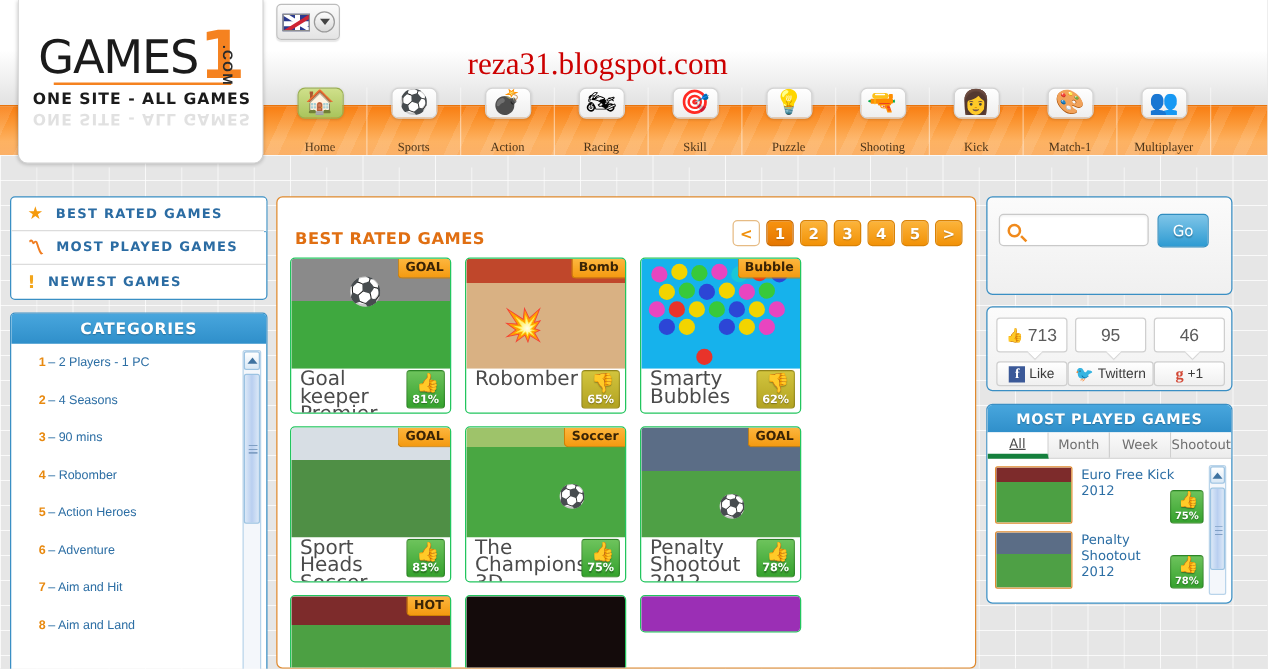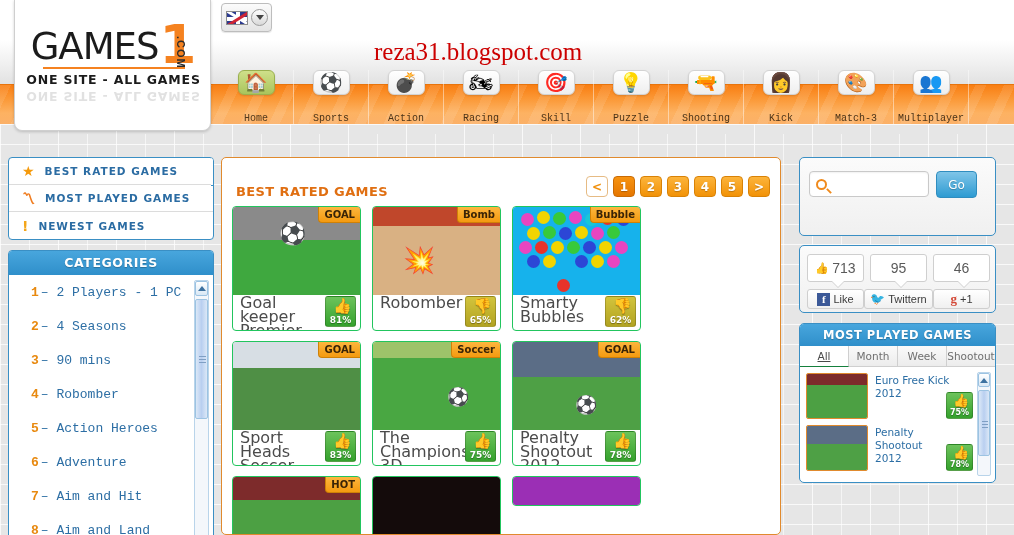--- a/index.html
+++ b/index.html
@@ -125,21 +125,21 @@
     width:37px; height:30px; border-radius:6px;
     background:linear-gradient(to bottom,#ffffff,#eeeeee);
     border:1px solid #d3d3d3;
     display:flex; align-items:center; justify-content:center;
     font-size:19px; line-height:1;
     box-shadow:0 1px 2px rgba(0,0,0,.12);
   }
   .nav-item.home .nav-icon{ background:linear-gradient(to bottom,#cfe08a,#a9c45c); border-color:#9ab04f; }
   .nav-label{
     margin-top:18px; font-size:10px; color:#4a3318;
-    font-family:Liberation Mono, monospace;
+    font-family:Liberation Serif, serif;
   }
   .nav-item.home .nav-label{ color:#52391c; }
 
   
   .lside{ position:absolute; left:8px; top:157px; width:206px; }
   .toplist{
     background:#fff; border:1px solid #3a8fc4; border-radius:4px; overflow:hidden;
   }
   .toplist-item{
     height:27px; display:flex; align-items:center; gap:9px; padding-left:13px;
@@ -166,22 +166,22 @@
   }
   .cattitle{
     height:24px; line-height:24px; text-align:center;
     background:linear-gradient(to bottom,#48a6dd,#2f8fca);
     color:#fff; font-weight:bold; font-size:12.5px; letter-spacing:.6px;
     font-family:"DejaVu Sans", sans-serif;
     text-shadow:0 1px 1px rgba(0,0,0,.25);
   }
   .catlist{ padding:10px 0 0 22px; }
   .catitem{
-    font-size:13px; color:#2c6ea4; margin-bottom:19px;
-    font-family:Liberation Mono, monospace; white-space:nowrap;
+    font-size:10px; color:#2c6ea4; margin-bottom:19px;
+    font-family:Liberation Sans, sans-serif; white-space:nowrap;
   }
   .catitem b{ color:#e8890f; font-weight:bold; margin-right:2px;}
   .sbar{
     position:absolute; right:4px; top:29px; width:15px; bottom:4px;
     background:#f4f7fb; border:1px solid #b9d4ea; border-radius:2px;
   }
   .sbar-up{
     position:absolute; left:0; top:0; width:13px; height:15px;
     background:linear-gradient(to bottom,#ffffff,#d9e8f5);
     border:1px solid #9cc3e2; border-radius:2px;
@@ -275,21 +275,21 @@
   .art.t6{ background:linear-gradient(to bottom,#5b6d86 0 40%,#4ea045 40% 100%); }
   .art.t6:after{ content:"⚽"; position:absolute; left:62px; top:52px; font-size:18px;}
   .art.t7{ background:linear-gradient(to bottom,#7d2b2b 0 26%,#4ca043 26% 100%); }
   .art.t8{ background:#140b0b; }
   .art.t9{ background:#9b2fb5; }
   .bubbles{ position:absolute; inset:0; }
   .bub{ position:absolute; width:13px; height:13px; border-radius:50%; }
   .rowcut{ height:30px; overflow:hidden; }
 
   
-  .rside{ position:absolute; left:789px; top:157px; width:197px;margin-left:10px; }
+  .rside{ position:absolute; left:789px; top:157px; width:197px; }
   .panel{
     background:linear-gradient(to bottom,#fbfbfb,#f0f0f0);
     border:1px solid #3a8fc4; border-radius:5px;
   }
   .searchpanel{ height:79px; position:relative; }
   .searchwrap{ position:absolute; left:9px; top:13px; display:flex; gap:7px; }
   .searchbox{
     width:120px; height:26px; background:#fff; border:1px solid #c9c9c9;
     border-radius:4px; display:flex; align-items:center; padding-left:6px;
     box-shadow:inset 0 1px 2px rgba(0,0,0,.06);
@@ -354,21 +354,21 @@
     font-family:"DejaVu Sans", sans-serif; text-shadow:0 1px 1px rgba(0,0,0,.25);
   }
   .mpg-tabs{ display:flex; height:21px; border-bottom:1px solid #cfcfcf; background:#f3f3f3;}
   .mtab{
     flex:1; display:flex; align-items:center; justify-content:center;
     font-size:10.5px; color:#6f6f6f; border-right:1px solid #cfcfcf;
     background:linear-gradient(to bottom,#fafafa,#ececec);
     font-family:"DejaVu Sans", sans-serif;
   }
   .mtab:last-child{ border-right:none; }
-  .mtab.active{ background:#fff; color:#4a4a4a; border-bottom:1px solid #15803d; margin-bottom:-1px;text-decoration:underline;}
+  .mtab.active{ background:#fff; color:#4a4a4a; border-bottom:4px solid #15803d; margin-bottom:-1px;text-decoration:underline;}
   .mrow{ display:flex; padding:6px 6px 0 6px; gap:7px; position:relative; }
   .mthumb{ width:62px; height:46px; border:1px solid #e08a2e; border-radius:2px; overflow:hidden; position:relative; flex:none;}
   .mname{
     font-size:10.5px; color:#2c6ea4; line-height:13px; width:76px; padding-top:1px;
     font-family:"DejaVu Sans", sans-serif;
   }
   .mrate{
     position:absolute; right:22px; bottom:0; width:27px; height:27px; border-radius:3px;
     background:linear-gradient(to bottom,#6dc35c,#35a22d);
     color:#fff; font-size:8px; font-weight:bold;
@@ -455,21 +455,21 @@
   <div class="nav-item">
     <span class="nav-icon">🔫</span>
     <span class="nav-label">Shooting</span>
   </div>
   <div class="nav-item">
     <span class="nav-icon">👩</span>
     <span class="nav-label">Kick</span>
   </div>
   <div class="nav-item">
     <span class="nav-icon">🎨</span>
-    <span class="nav-label">Match-3</span>
+    <span class="nav-label">Match-1</span>
   </div>
   <div class="nav-item">
     <span class="nav-icon">👥</span>
     <span class="nav-label">Multiplayer</span>
   </div>
 </div>
 
 <div class="lside">
   <div class="toplist">
     <div class="toplist-item active">

